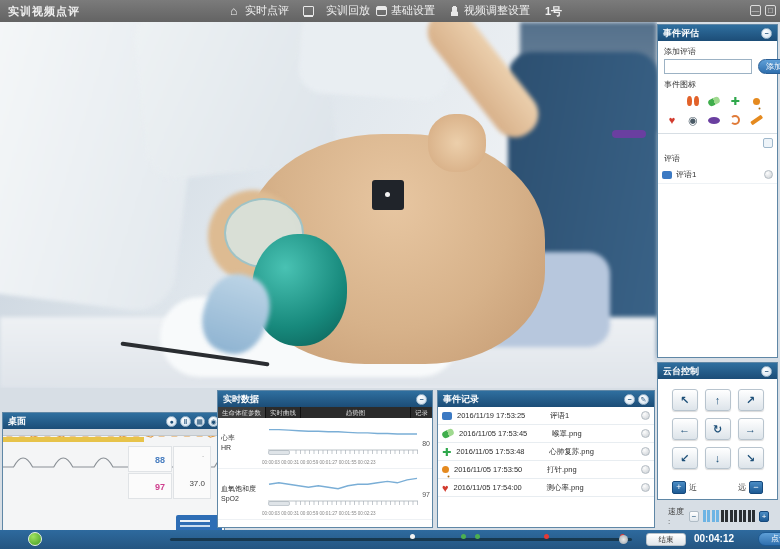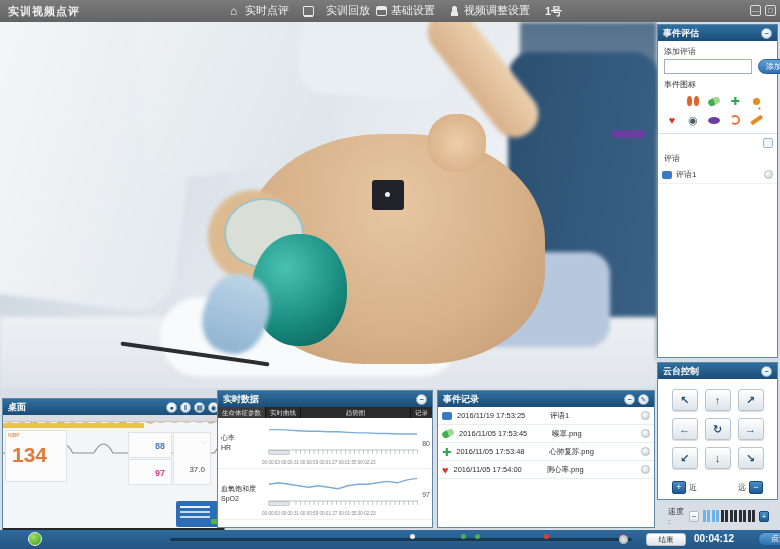--- a/index.html
+++ b/index.html
@@ -286,38 +286,34 @@
         <span class="sbar" style="background: rgb(43, 47, 51);"></span>
         <span class="sbar" style="background: rgb(43, 47, 51);"></span>
         <span class="sbar" style="background: rgb(43, 47, 51);"></span>
         <span class="sbar" style="background: rgb(43, 47, 51);"></span>
         <span class="sbar" style="background: rgb(43, 47, 51);"></span>
       </span>
     <span class="spd-end blue">+</span>
   </div>
 </div>
 
-<div class="panel" style="left:2px; top:398px; width:223px; height:138px;">
+<div class="panel" style="left:2px; top:412px; width:223px; height:138px;">
   <div class="phead">
     <span>桌面</span>
     <span class="grow"></span>
     <span id="mon-hicons" style="display:flex;gap:3px">
         <span class="circ">●</span>
         <span class="circ">‖</span>
         <span class="circ">▦</span>
         <span class="circ">◉</span>
       </span>
   </div>
   <div class="mon-body">
     <div class="m-tool"></div>
     <div class="m-alarm"></div>
-    <div class="m-cell" style="left:2px;top:15px;width:62px;height:52px;">
-      <div class="m-sub" style="position:absolute;left:2px;top:1px;color:#e0793a">NIBP</div>
-      <div class="m-big" style="position: absolute; left: 6px; top: 12px; font-size: 21px; color: rgb(224, 121, 58);" id="v-nibp">134</div>
-    </div>
     <div class="m-cell" style="left:125px;top:17px;width:44px;height:26px;">
       <div style="position: absolute; right: 6px; top: 8px; font-size: 9px; font-weight: bold; color: rgb(74, 127, 193);" id="v-hr">88</div>
     </div>
     <div class="m-cell" style="left:125px;top:44px;width:44px;height:26px;">
       <div style="position: absolute; right: 6px; top: 8px; font-size: 9px; font-weight: bold; color: rgb(207, 63, 142);" id="v-spo2">97</div>
     </div>
     <div class="m-cell" style="left:170px;top:17px;width:38px;height:53px;">
       <div class="m-sub" style="position:absolute;right:6px;top:6px;" id="v-tdash">-</div>
       <div style="position:absolute;right:5px;top:32px;font-size:8px;color:#444;" id="v-temp">37.0</div>
     </div>
@@ -466,20 +462,26 @@
         <span class="ev-label">喉罩.png</span>
         <span class="ev-dot"></span>
       </div>
       <div class="ev-row">
         <span class="ic ic-glyph" style="color: rgb(47, 168, 76);">✚</span>
         <span class="ev-time">2016/11/05 17:53:48</span>
         <span class="ev-label">心肺复苏.png</span>
         <span class="ev-dot"></span>
       </div>
       <div class="ev-row">
+        <span class="ic ic-pin" style="color: rgb(229, 138, 31);"></span>
+        <span class="ev-time">2016/11/05 17:53:50</span>
+        <span class="ev-label">打针.png</span>
+        <span class="ev-dot"></span>
+      </div>
+      <div class="ev-row">
         <span class="ic ic-glyph" style="color: rgb(210, 59, 46);">♥</span>
         <span class="ev-time">2016/11/05 17:54:00</span>
         <span class="ev-label">测心率.png</span>
         <span class="ev-dot"></span>
       </div>
     </div>
 </div>
 
 <div class="pbar">
   <span class="rec-btn"></span>

